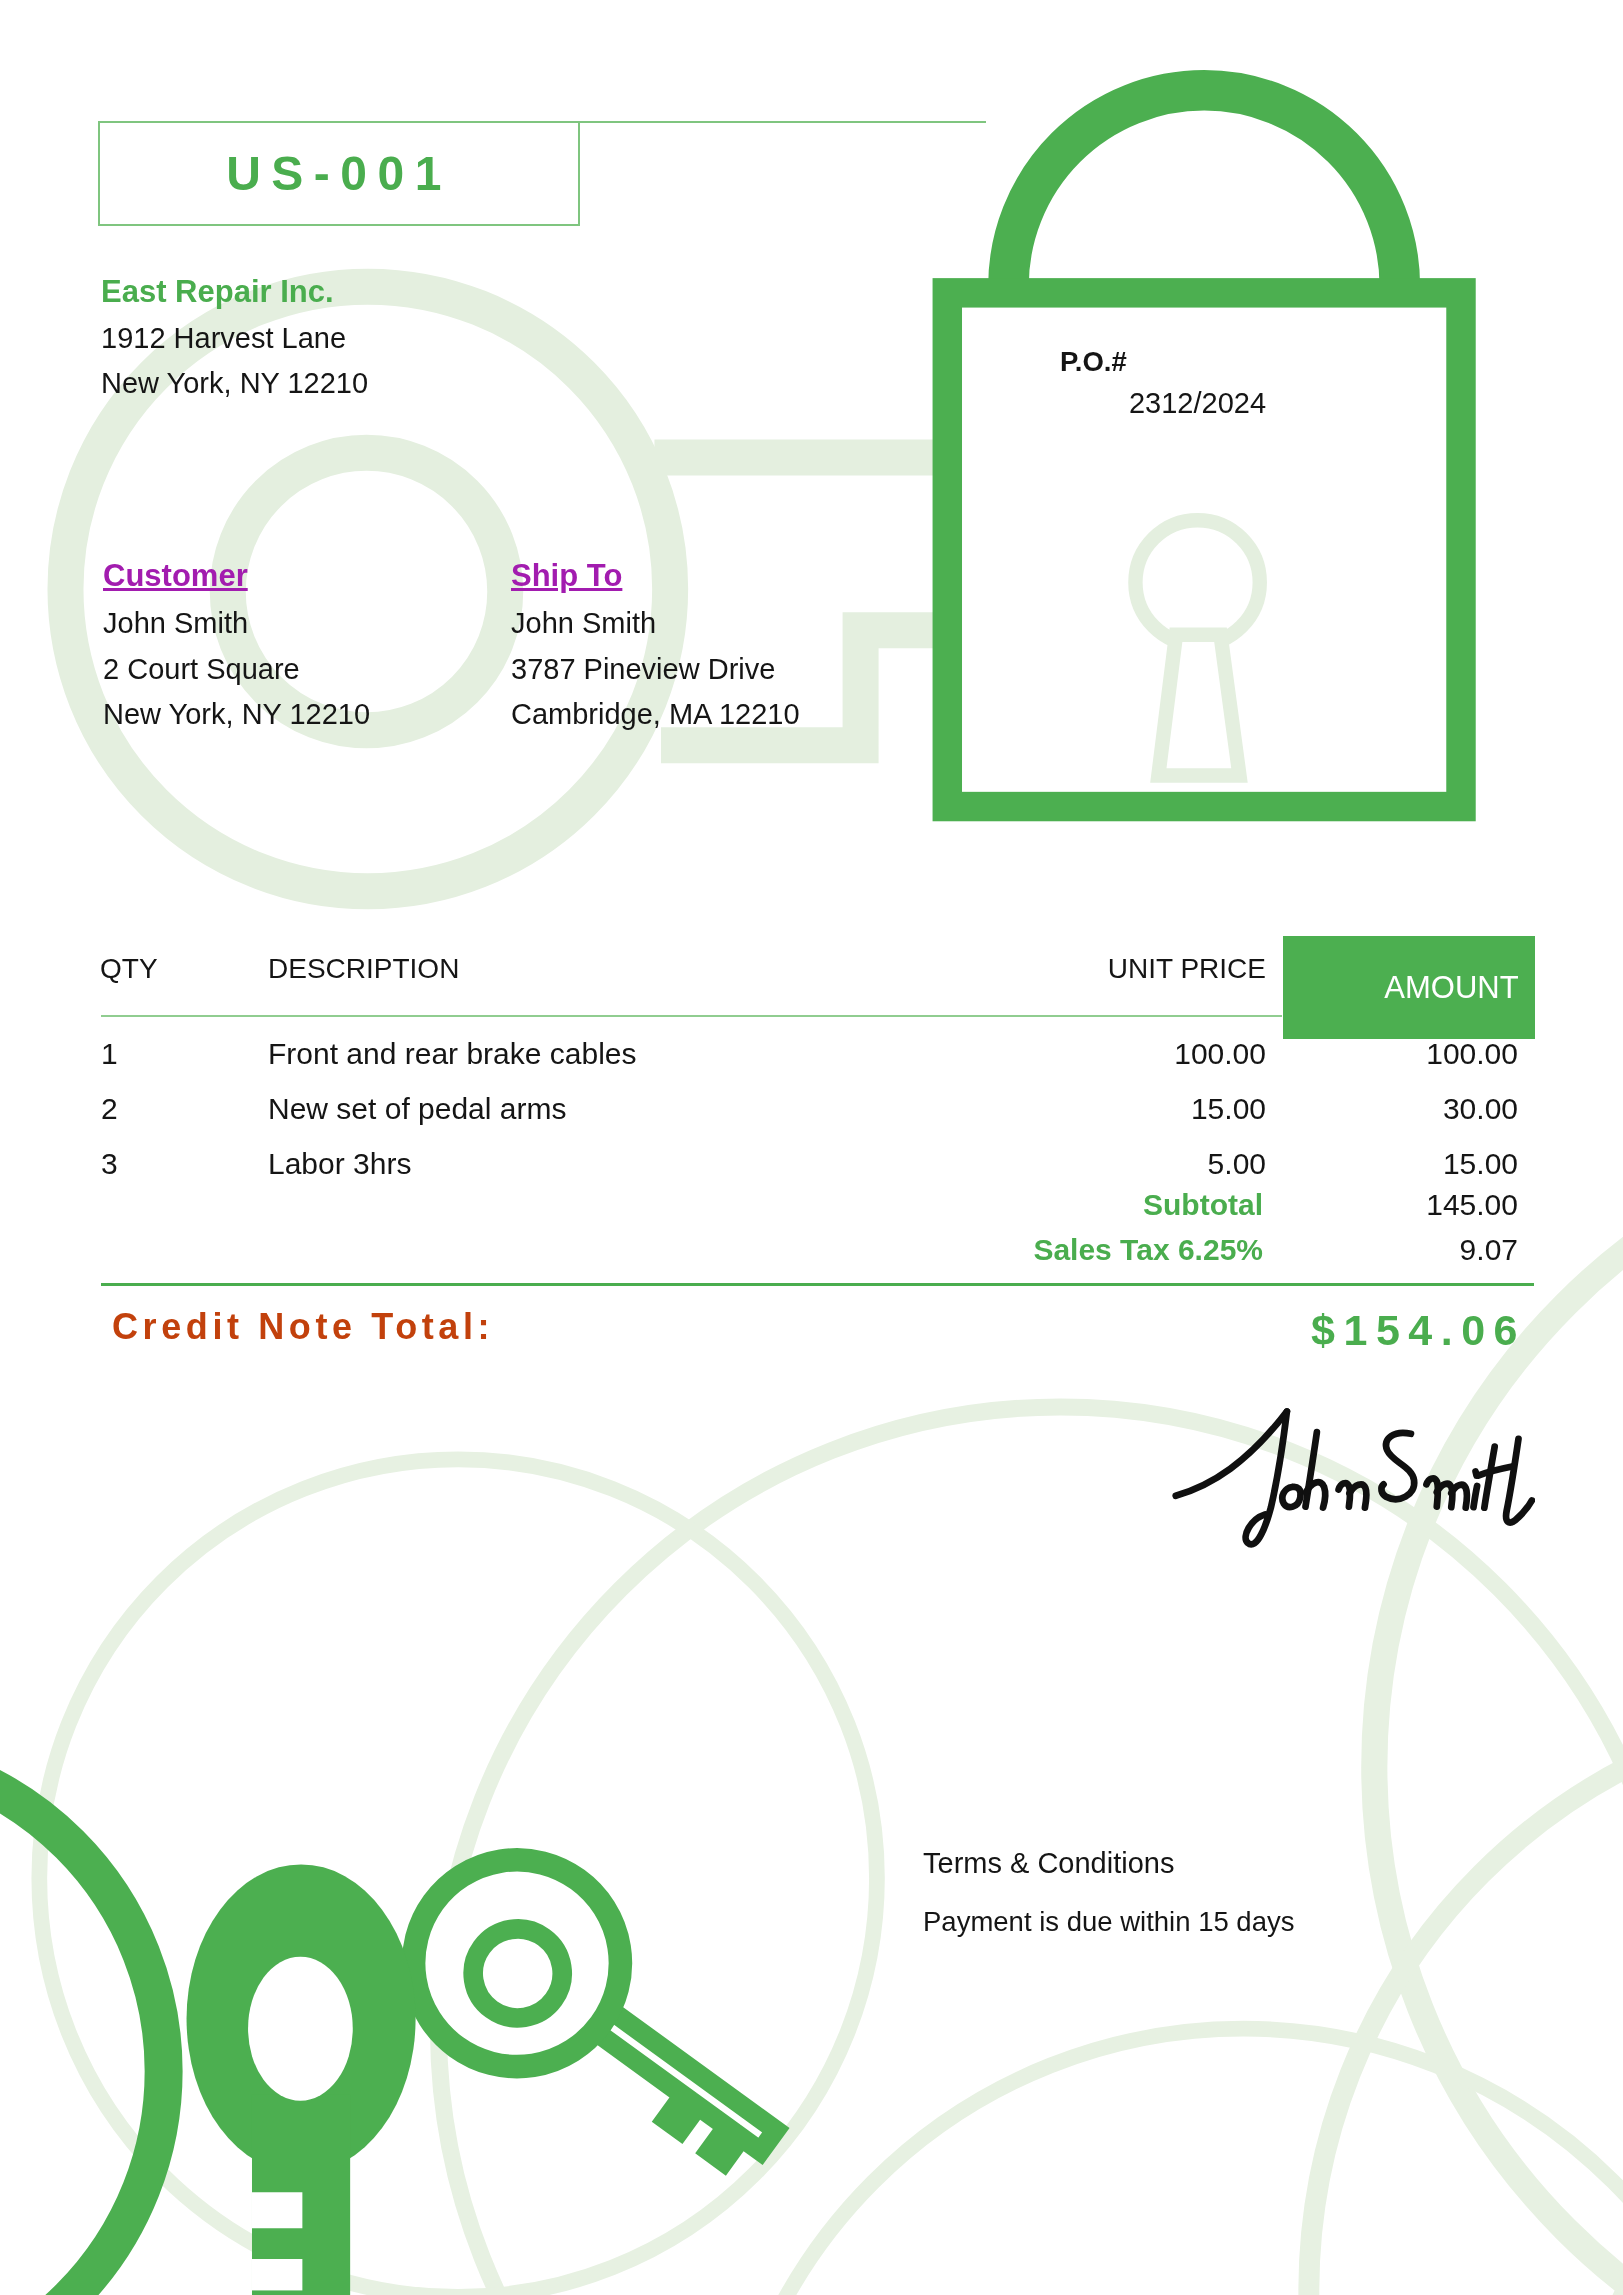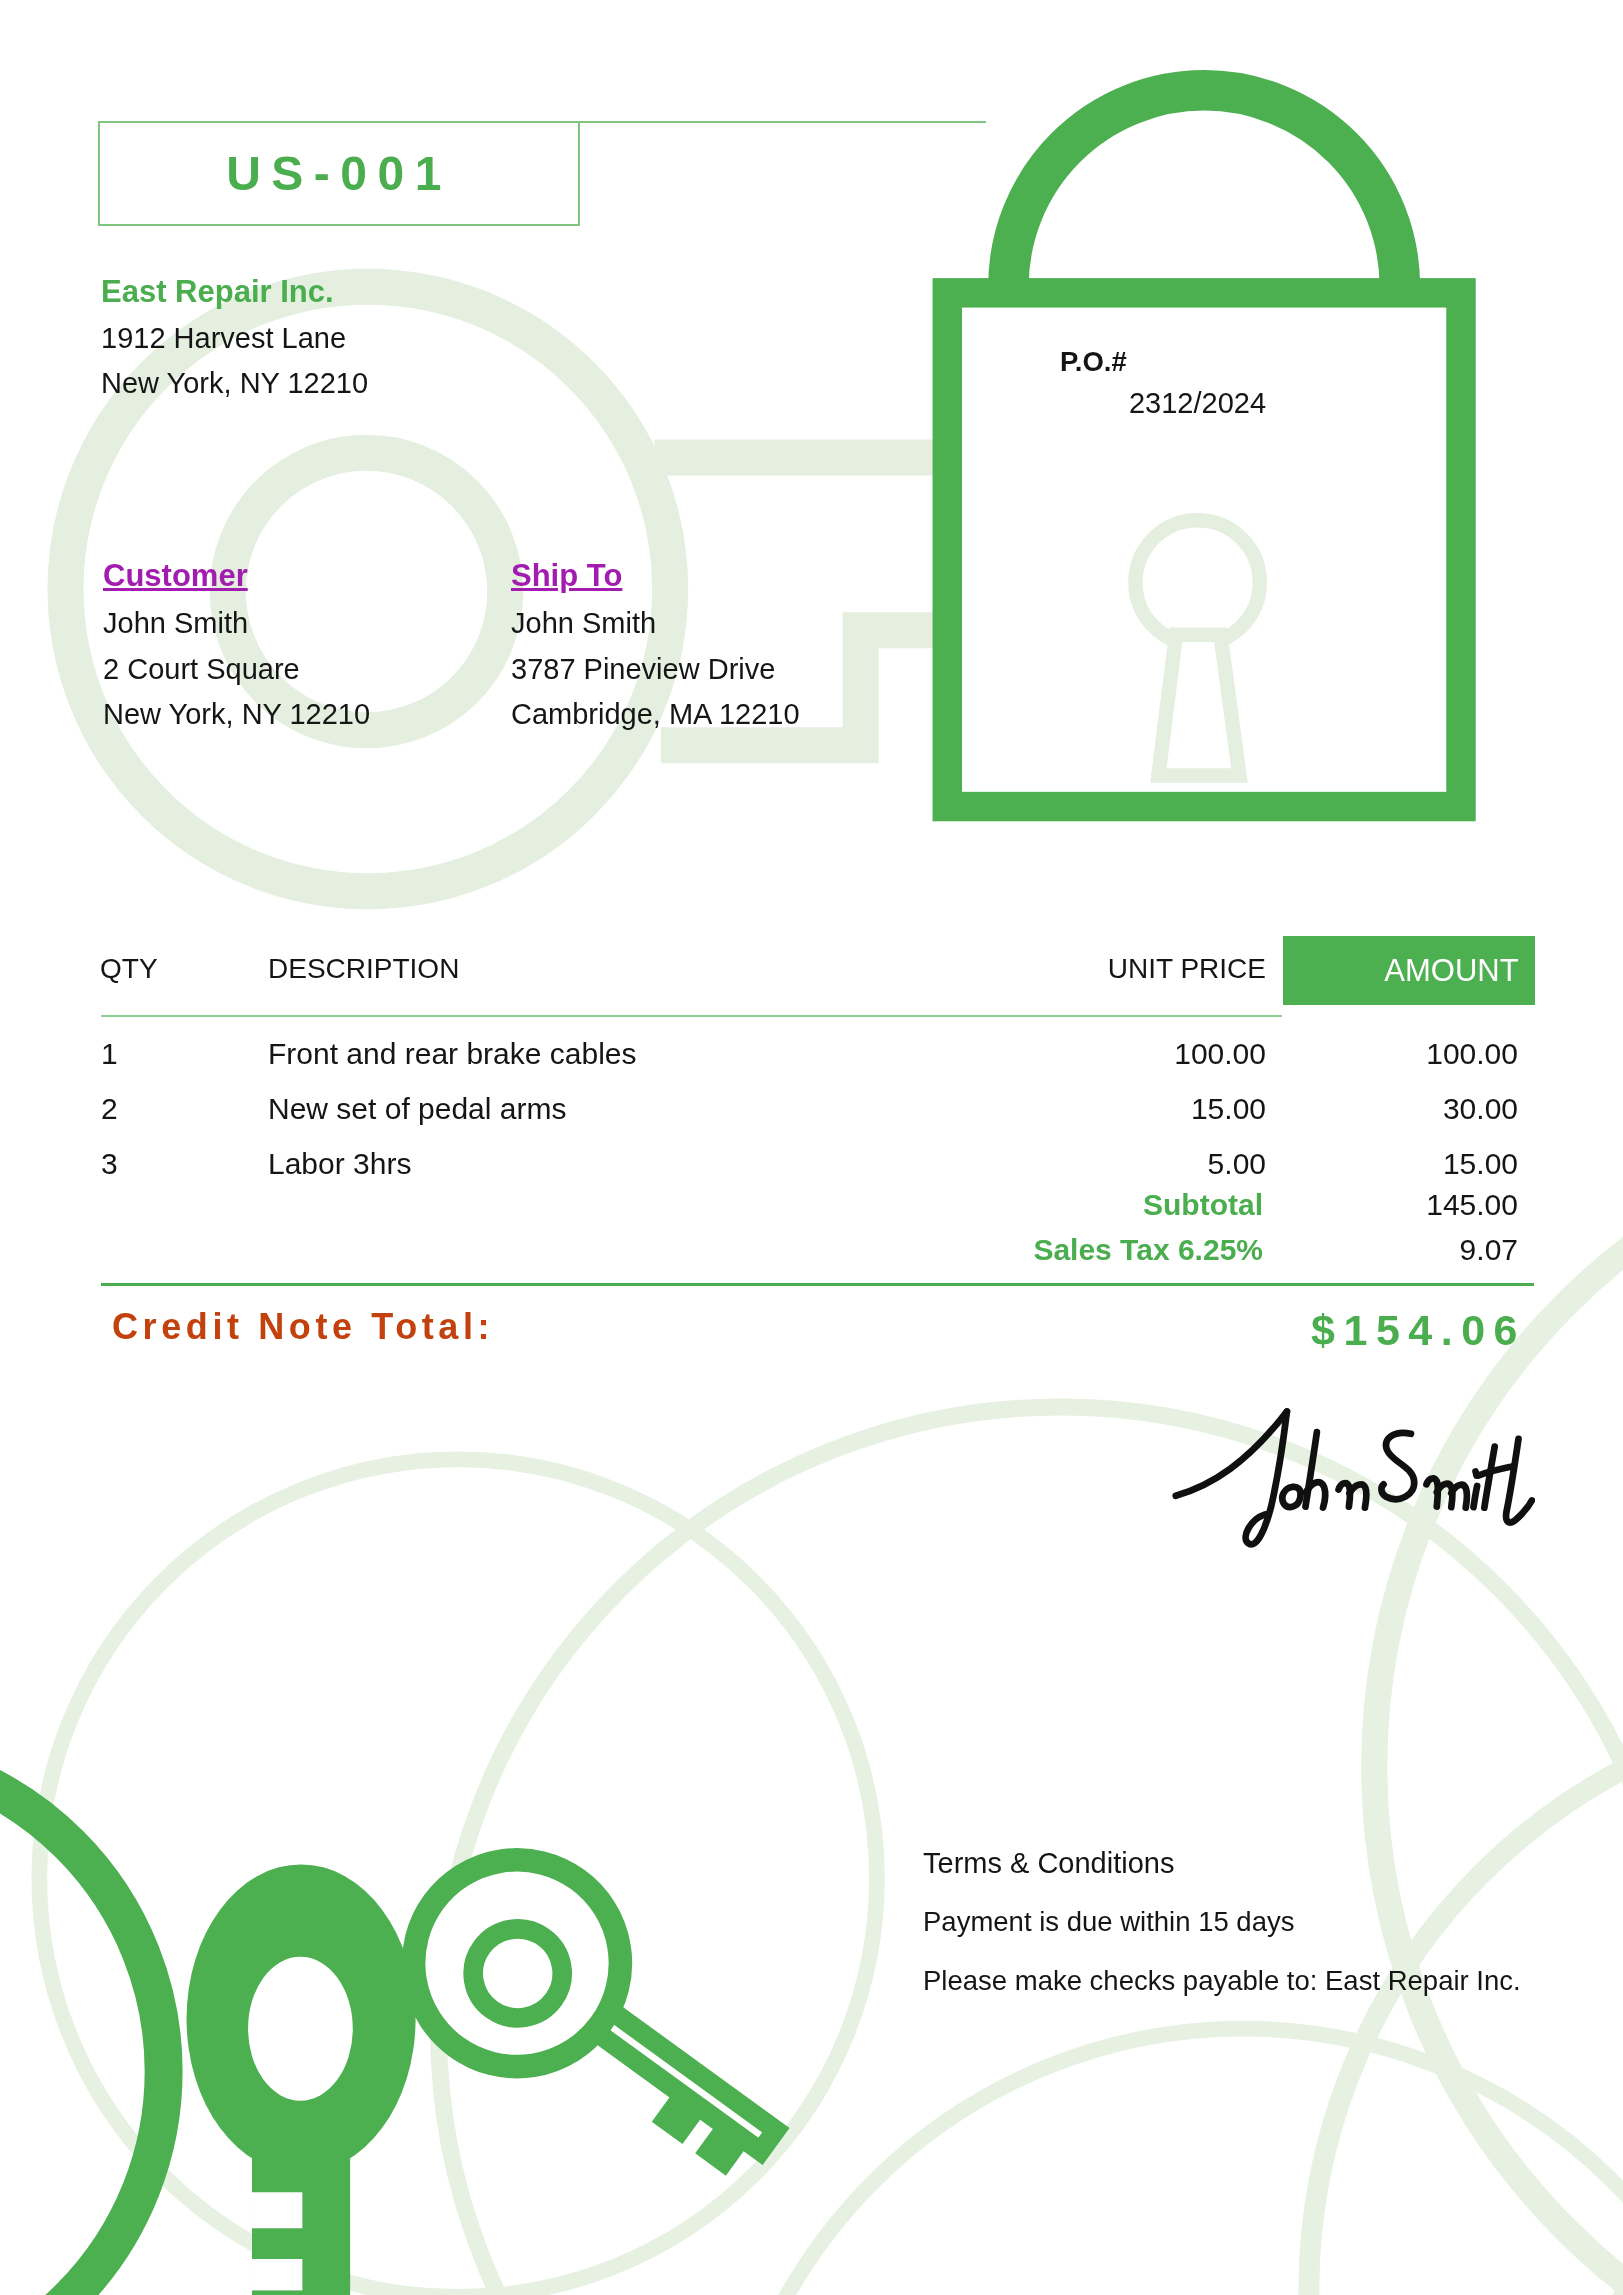--- a/index.html
+++ b/index.html
@@ -37,21 +37,21 @@
   .ship-l2{left:511px;top:698px;font-size:29px;}
   
   .po-label{left:1060px;top:346px;width:275px;text-align:left;font-size:27.5px;font-weight:bold;}
   .po-value{left:1060px;top:387px;width:275px;text-align:center;font-size:29px;}
   
   .th{font-size:28px;}
   .th-qty{left:100px;top:953px;}
   .th-desc{left:268px;top:953px;}
   .th-up{right:357px;top:953px;}
   .amount-block{
-    left:1283px;top:936px;width:252px;height:69px;
+    left:1283px;top:936px;width:252px;height:103px;
     background:#4caf50;color:#ffffff;
     display:flex;align-items:center;justify-content:flex-end;
     padding-right:16.4px;box-sizing:border-box;
     font-size:31px;
   }
   .head-rule{left:101px;top:1015px;width:1181px;height:2px;background:#90cd90;}
   .td{font-size:30px;}
   .r0{top:1037px;} .r1{top:1092px;} .r2{top:1147px;}
   .col-qty{left:101px;} .col-desc{left:268px;}
   .col-up{right:357px;} .col-amt{right:105px;}
@@ -192,16 +192,15 @@
       <path d="M598,196 C595,210 593,224 591,237"></path>
       <path d="M595,168 L597,176"></path>
       <path d="M632,120 C625,160 618,200 612,238"></path>
       <path d="M600,176 C620,168 648,162 668,158"></path>
       <path d="M678,105 C670,160 662,210 655,245 C651,266 660,272 672,262 C686,250 698,235 704,224"></path>
     </g>
   </svg>
 
   <div class="abs terms-h fg">Terms &amp; Conditions</div>
   <div class="abs terms-0 fg">Payment is due within 15 days</div>
-  <div class="abs terms-1 fg">Please make checks payable to: East Repair Inc.</div>
 
 </div>
 
 
 </body></html>

